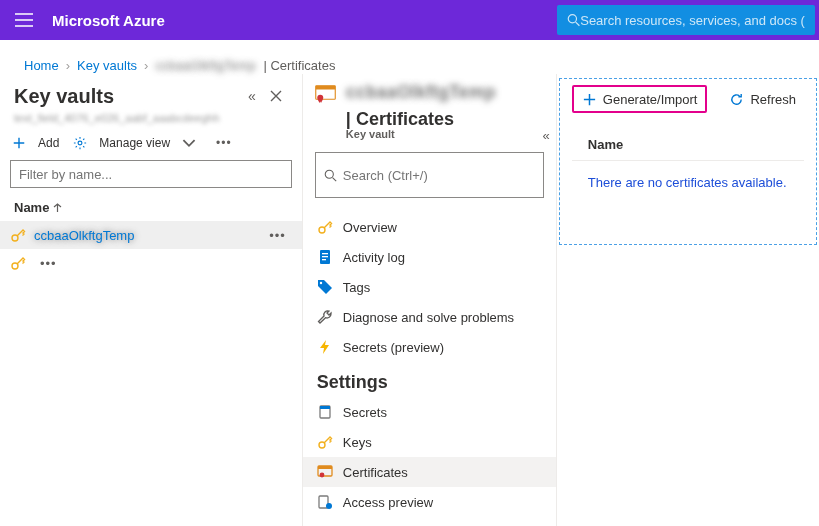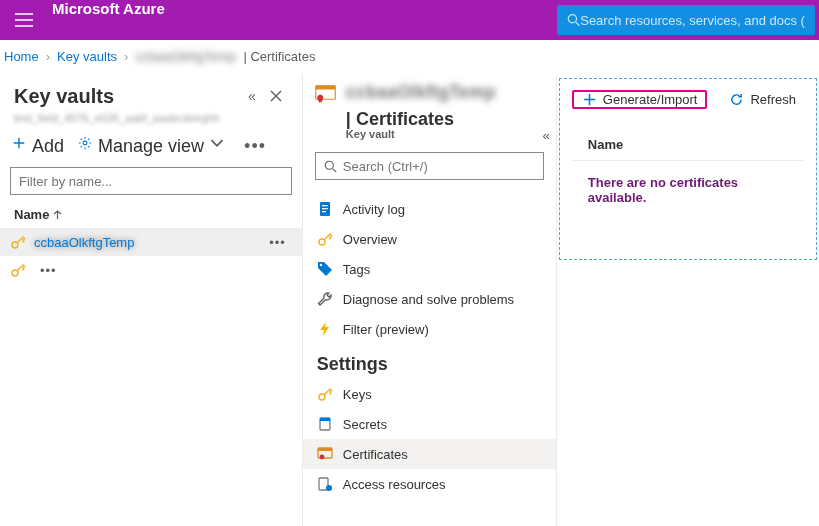--- a/index.html
+++ b/index.html
@@ -1,68 +1,68 @@
 <!DOCTYPE html>
 <html><head>
 <meta charset="utf-8">
 <style>
   * { box-sizing: border-box; margin: 0; padding: 0; }
   html, body { width: 819px; height: 526px; font-family: "Segoe UI", Arial, sans-serif; font-size: 13px; color: #323130; overflow: hidden; background:#fff; }
-  .topbar { height: 40px; background: #a21caf; color: #fff; display: flex; }
+  .topbar { height: 40px; background: #6d28d9; color: #fff; display: flex; align-items: center; }
   .hamburger { width: 48px; height: 40px; display:flex; align-items:center; justify-content:center; cursor:pointer; }
   .brand { font-size: 15px; font-weight:600; padding-left:4px; flex:0 0 auto; }
   .top-spacer { flex:1; }
   .searchbox { height:30px; background:#128ee2; margin:5px 4px; border-radius:2px; display:flex; align-items:center; padding:0 10px; width:258px; color:#cde7f7; }
   .searchbox input { background:transparent; border:none; outline:none; color:#fff; width:100%; font-size:13px; }
   .searchbox input::placeholder { color:#cde7f7; }
-  .breadcrumbs { height:34px; display:flex; align-items:center; padding:0 4px; font-size:13px; color:#605e5c; border-bottom:1px solid #fff;}
+  .breadcrumbs { height:34px; display:flex; align-items:flex-end; padding:0 24px; font-size:13px; color:#605e5c; border-bottom:1px solid #fff;}
   .breadcrumbs a { color:#0078d4; text-decoration:none; cursor:pointer; }
   .breadcrumbs .sep { margin:0 7px; color:#a19f9d; }
   .blur { color: transparent; text-shadow: 0 0 6px rgba(80,80,80,.8); user-select:none; }
   .main { display:flex; height:452px; }
   
   .pane-left { width:310px; border-right:1px solid #edebe9; display:flex; flex-direction:column; }
   .pane-header { padding:10px 14px 4px 14px; display:flex; align-items:center; }
   .pane-title { font-size:20px; font-weight:600; flex:1; }
   .pane-sub { font-size:11px; color:#9c9c9c; padding:0 14px 6px 14px; filter:blur(2px); }
   .chev, .closex { width:24px; height:24px; display:flex; align-items:center; justify-content:center; cursor:pointer; color:#605e5c; font-size:14px; }
   .toolbar { display:flex; align-items:center; padding:6px 12px; gap:14px; color:#323130; }
-  .tb-item { display:flex; align-items:flex-start; gap:6px; cursor:pointer; font-size:18px; }
+  .tb-item { display:flex; align-items:flex-end; gap:12px; cursor:pointer; font-size:12px; }
   .tb-item svg { width:14px; height:14px; }
   .filter-row { padding:4px 10px; }
   .filter-row input { width:100%; height:28px; border:1px solid #8a8886; padding:0 8px; font-size:13px; outline:none; }
   .col-header { padding:8px 14px 6px 14px; font-size:13px; font-weight:600; display:flex; align-items:center; gap:4px; }
   .kv-item { display:flex; align-items:center; padding:6px 10px; gap:8px; cursor:pointer; }
   .kv-item.selected { background:#efefef; }
   .kv-key { color:#0078d4; flex:1; }
   .ellips { color:#605e5c; letter-spacing:1px; padding:0 6px;}
   .key-icon { width:16px; height:16px; }
   
   .pane-mid { width:260px; border-right:1px solid #edebe9; display:flex; flex-direction:column; position:relative;}
   .mid-header { padding:8px 12px 2px 12px; display:flex; align-items:flex-start; gap:10px; }
   .cert-badge { width:28px; height:24px; }
   .mid-title-line { display:flex; align-items:baseline; gap:6px; flex-wrap:wrap;}
   .mid-title { font-size:18px; font-weight:600; }
   .mid-sub { font-size:11px; color:#605e5c; margin-top:-2px;font-weight:bold; }
-  .mid-search { margin:10px 12px; display:flex; align-items:center; border:1px solid #8a8886; height:28px; padding:0 8px; gap:6px; }
+  .mid-search { margin:10px 12px; display:flex; align-items:center; border:1px solid #8a8886; height:46px; padding:0 8px; gap:6px; }
   .mid-search input { border:none; outline:none; flex:1; font-size:13px; }
   .mid-collapse { position:absolute; right:6px; top:54px; color:#605e5c; cursor:pointer; font-size:13px; }
   .nav-list { display:flex; flex-direction:column; padding:4px 0; overflow:hidden;}
   .nav-item { display:flex; align-items:center; gap:10px; padding:7px 14px; cursor:pointer; font-size:13px; }
   .nav-item.selected { background:#f3f2f1; }
   .nav-item svg { width:16px; height:16px; flex-shrink:0; }
   .nav-section { padding:10px 14px 4px 14px; font-weight:600; font-size:18px; }
   
   .pane-right { flex:1; display:flex; flex-direction:column; }
   .cmdbar { height:40px; display:flex; align-items:center; padding:6px 12px; gap:14px; border-bottom:0; }
-  .cmd-btn { display:flex; align-items:center; gap:6px; cursor:pointer; font-size:13px; color:#323130; height:19px; padding:0 8px; }
+  .cmd-btn { display:flex; align-items:center; gap:6px; cursor:pointer; font-size:13px; color:#323130; height:28px; padding:0 8px; }
   .cmd-btn svg { width:15px; height:15px; }
   .highlight-box { border:2px solid #e3008c; border-radius:2px; }
   .table-head { padding:12px 16px 8px 16px; font-weight:600; border-bottom:1px solid #edebe9; margin:6px 12px 0 12px;}
-  .table-empty { padding:14px 16px; color:#701a75; margin:0 12px;font-weight:bold;}
+  .table-empty { padding:14px 16px; color:#1d4ed8; margin:0 12px;}
   .dashed-frame { border:1px dashed #4aa0e6; margin:4px 2px 0 2px; padding-bottom:40px;}
   .icon-plus { stroke:#0078d4; stroke-width:1.6; }
   .reficon { stroke:#0078d4; stroke-width:1.5; fill:none; }
 </style>
 </head>
 <body>
 
 <div class="topbar">
   <div class="hamburger">
     <svg width="18" height="14" viewBox="0 0 18 14">
@@ -170,84 +170,84 @@
           <circle cx="6.5" cy="6.5" r="5" stroke="#605e5c" stroke-width="1.3" fill="none"></circle>
           <path d="M10.5 10.5 L15 15" stroke="#605e5c" stroke-width="1.3"></path>
         </svg>
       <input type="text" placeholder="Search (Ctrl+/)" style="">
     </div>
     <div class="mid-collapse">«</div>
 
     <div class="nav-list">
       <div class="nav-item">
         <svg viewBox="0 0 16 16">
+            <circle cx="5" cy="11" r="3" fill="none" stroke="#f2b01e" stroke-width="1.4"></circle>
+            <path d="M7 9l6-6 1.5 1.5-1.5 1.5 1 1-1.5 1.5" stroke="#f2b01e" stroke-width="1.4" fill="none"></path>
+          </svg>
+        <span>Overview</span>
+      </div>
+      <div class="nav-item">
+        <svg viewBox="0 0 16 16">
             <rect x="3" y="1" width="10" height="14" rx="1" fill="#0078d4"></rect>
             <rect x="5" y="4" width="6" height="1.3" fill="#fff"></rect>
             <rect x="5" y="7" width="6" height="1.3" fill="#fff"></rect>
             <rect x="5" y="10" width="4" height="1.3" fill="#fff"></rect>
           </svg>
         <span>Activity log</span>
       </div>
       <div class="nav-item">
         <svg viewBox="0 0 16 16">
+            <path d="M1 1h6l8 8-6 6-8-8z" fill="#0078d4"></path>
+            <circle cx="4" cy="4" r="1.2" fill="#fff"></circle>
+          </svg>
+        <span>Tags</span>
+      </div>
+      <div class="nav-item">
+        <svg viewBox="0 0 16 16">
+            <path d="M14 5a4 4 0 0 1-5.5 3.7L3 14l-1.5-1.5L7 7A4 4 0 0 1 12 2l-2 2 2 2 2-2z" fill="none" stroke="#605e5c" stroke-width="1.3"></path>
+          </svg>
+        <span>Diagnose and solve problems</span>
+      </div>
+      <div class="nav-item">
+        <svg viewBox="0 0 16 16">
+            <path d="M9 1 3 9h4l-1 6 6-9H8z" fill="#f7b500"></path>
+          </svg>
+        <span>Secrets (preview)</span>
+      </div>
+
+      <div class="nav-section">Settings</div>
+
+      <div class="nav-item">
+        <svg viewBox="0 0 16 16">
+            <rect x="3" y="2" width="10" height="12" rx="1" fill="none" stroke="#7b7b7b" stroke-width="1.3"></rect>
+            <rect x="3" y="2" width="10" height="3" fill="#0078d4"></rect>
+          </svg>
+        <span>Secrets</span>
+      </div>
+      <div class="nav-item">
+        <svg viewBox="0 0 16 16">
             <circle cx="5" cy="11" r="3" fill="none" stroke="#f2b01e" stroke-width="1.4"></circle>
             <path d="M7 9l6-6 1.5 1.5-1.5 1.5 1 1-1.5 1.5" stroke="#f2b01e" stroke-width="1.4" fill="none"></path>
           </svg>
-        <span>Overview</span>
-      </div>
-      <div class="nav-item">
-        <svg viewBox="0 0 16 16">
-            <path d="M1 1h6l8 8-6 6-8-8z" fill="#0078d4"></path>
-            <circle cx="4" cy="4" r="1.2" fill="#fff"></circle>
-          </svg>
-        <span>Tags</span>
-      </div>
-      <div class="nav-item">
-        <svg viewBox="0 0 16 16">
-            <path d="M14 5a4 4 0 0 1-5.5 3.7L3 14l-1.5-1.5L7 7A4 4 0 0 1 12 2l-2 2 2 2 2-2z" fill="none" stroke="#605e5c" stroke-width="1.3"></path>
-          </svg>
-        <span>Diagnose and solve problems</span>
-      </div>
-      <div class="nav-item">
-        <svg viewBox="0 0 16 16">
-            <path d="M9 1 3 9h4l-1 6 6-9H8z" fill="#f7b500"></path>
-          </svg>
-        <span>Filter (preview)</span>
-      </div>
-
-      <div class="nav-section">Settings</div>
-
-      <div class="nav-item">
-        <svg viewBox="0 0 16 16">
-            <circle cx="5" cy="11" r="3" fill="none" stroke="#f2b01e" stroke-width="1.4"></circle>
-            <path d="M7 9l6-6 1.5 1.5-1.5 1.5 1 1-1.5 1.5" stroke="#f2b01e" stroke-width="1.4" fill="none"></path>
-          </svg>
         <span>Keys</span>
-      </div>
-      <div class="nav-item">
-        <svg viewBox="0 0 16 16">
-            <rect x="3" y="2" width="10" height="12" rx="1" fill="none" stroke="#7b7b7b" stroke-width="1.3"></rect>
-            <rect x="3" y="2" width="10" height="3" fill="#0078d4"></rect>
-          </svg>
-        <span>Secrets</span>
       </div>
       <div class="nav-item selected">
         <svg viewBox="0 0 16 16">
             <rect x="1" y="2" width="14" height="10" rx="1" fill="none" stroke="#e08b1e" stroke-width="1.3"></rect>
             <rect x="1" y="2" width="14" height="3" fill="#e08b1e"></rect>
             <circle cx="5" cy="11" r="2.4" fill="#d13438"></circle>
           </svg>
         <span>Certificates</span>
       </div>
       <div class="nav-item">
         <svg viewBox="0 0 16 16">
             <rect x="2" y="2" width="9" height="12" rx="1" fill="none" stroke="#7b7b7b" stroke-width="1.3"></rect>
             <circle cx="12" cy="12" r="3" fill="#0078d4"></circle>
           </svg>
-        <span>Access resources</span>
+        <span>Access preview</span>
       </div>
     </div>
   </div>
 
   <div class="pane-right">
     <div class="dashed-frame">
       <div class="cmdbar">
         <div class="cmd-btn highlight-box">
           <svg viewBox="0 0 16 16" class="icon-plus">
               <path d="M8 2v12M2 8h12"></path>

